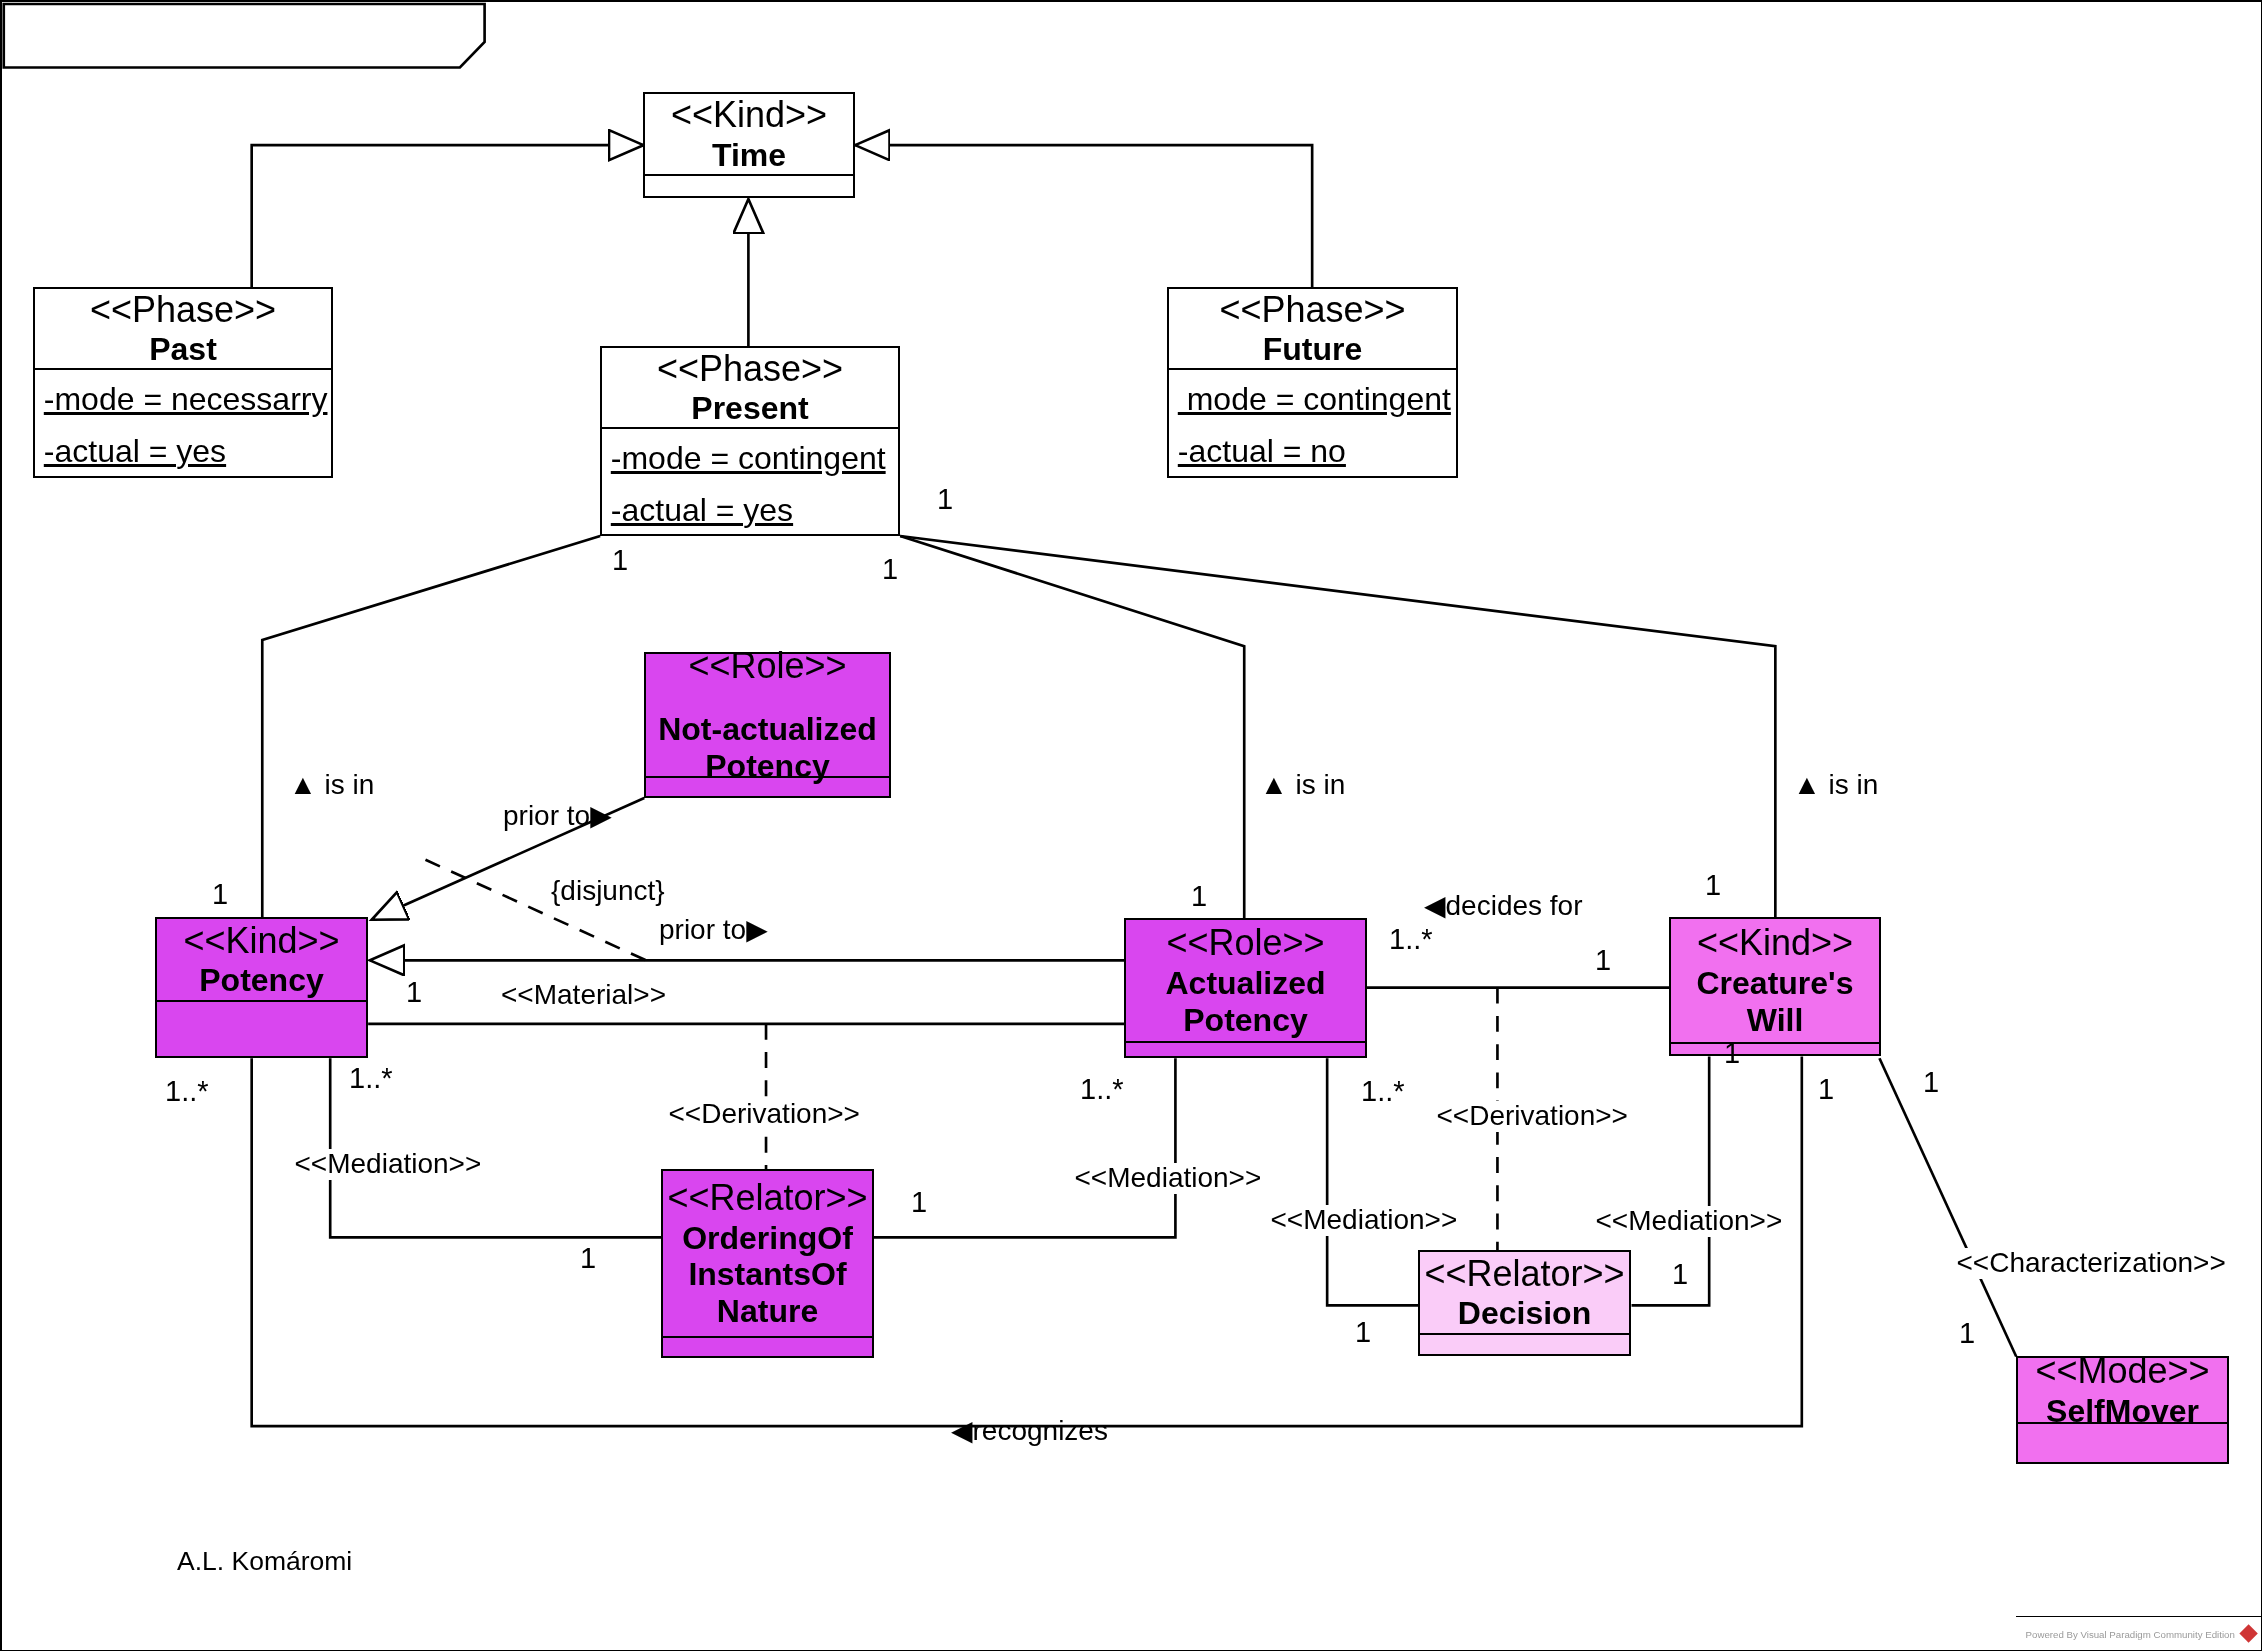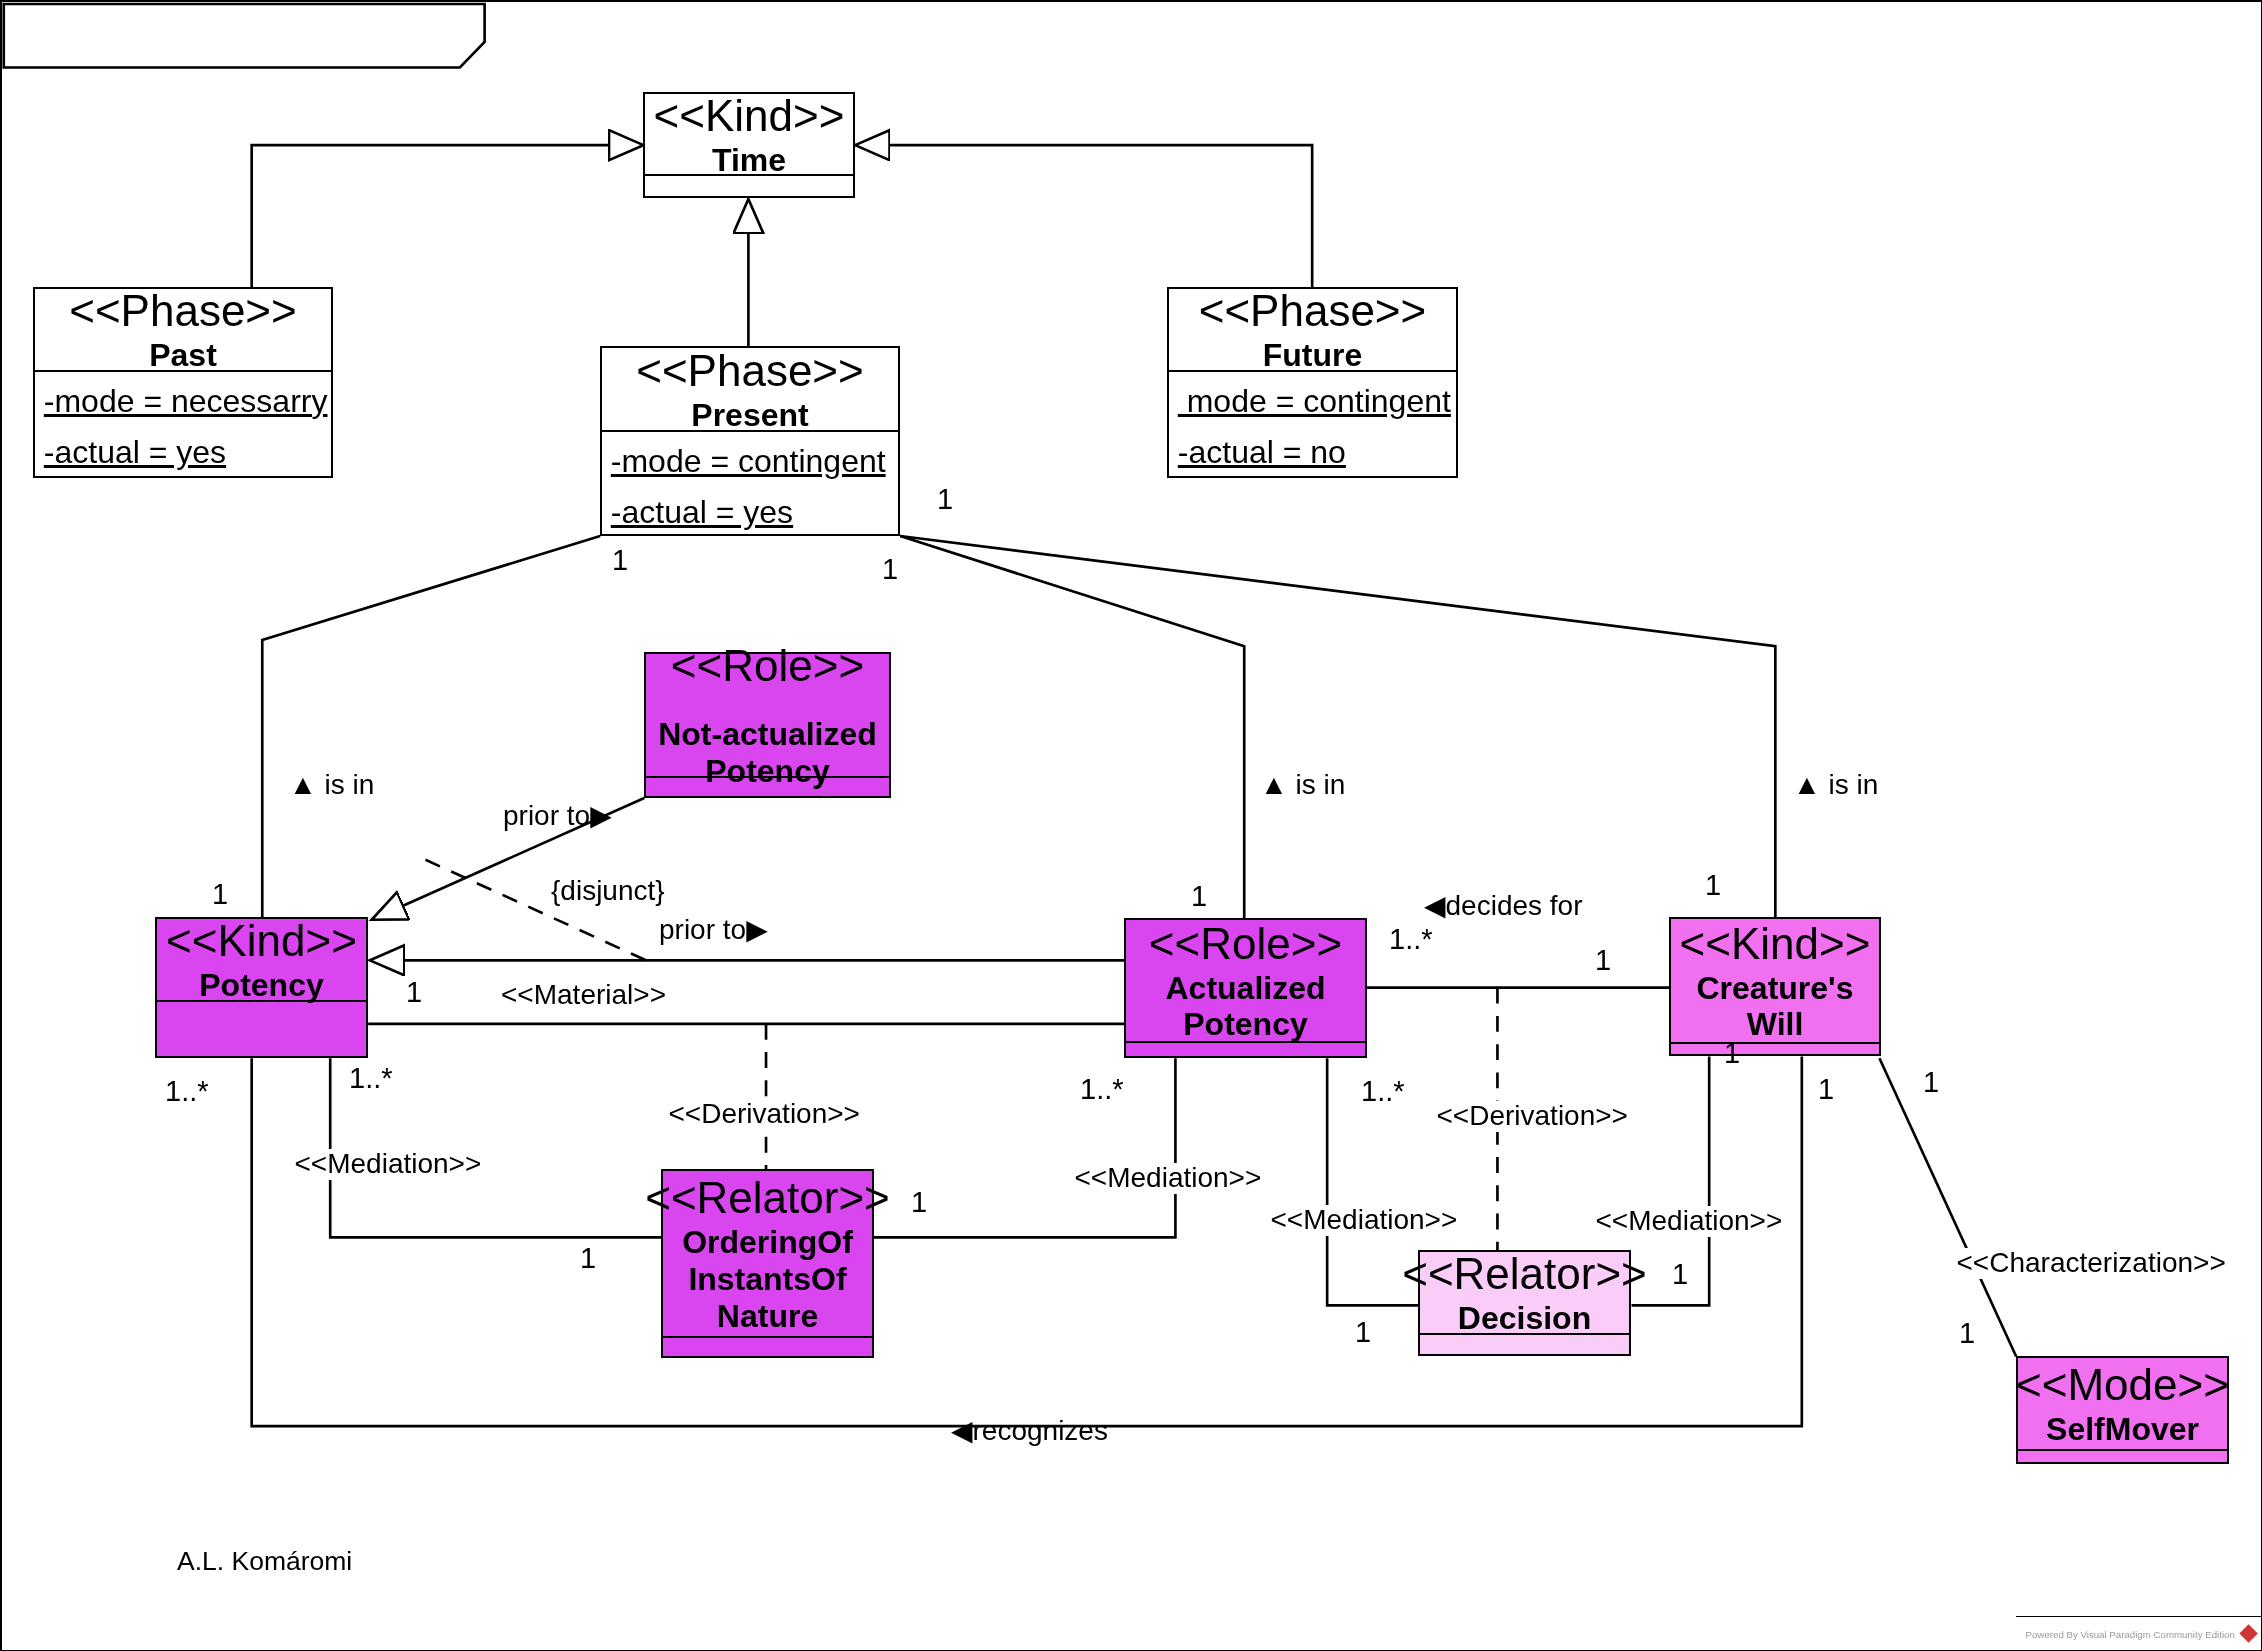--- a/index.html
+++ b/index.html
@@ -4,21 +4,21 @@
 <style>
   html,body{margin:0;padding:0;background:#fff;}
   body{width:2263px;height:1652px;font-family:"Liberation Sans",sans-serif;}
   #canvas{position:relative;width:2263px;height:1652px;box-sizing:border-box;border:2.6px solid #000;background:#fff;overflow:hidden;}
   #wires{position:absolute;left:0;top:0;width:2263px;height:1652px;}
   .uml{position:absolute;border:2.6px solid #000;background:#fff;display:flex;flex-direction:column;box-sizing:border-box;z-index:2;}
   .c-blue{background:#d946ef;}
   .c-magenta{background:#F170EF;}
   .c-pink{background:#FACCF8;}
   .hd{border-bottom:2.6px solid #000;display:flex;flex-direction:column;justify-content:center;align-items:center;box-sizing:border-box;}
-  .st{font-size:44px;line-height:1.18;white-space:nowrap;}
+  .st{font-size:36px;line-height:1.18;white-space:nowrap;}
   .nm{font-size:32px;font-weight:bold;text-align:center;line-height:1.15;}
   .at{flex:1;padding:3.5px 8.8px;font-size:32px;box-sizing:border-box;}
   .attr{text-decoration:underline;line-height:1.62;white-space:pre;}
   .lbl{position:absolute;font-size:28px;color:#000;z-index:3;white-space:nowrap;line-height:1.1;}
   .lbl.bg{background:#fff;padding:0 3.5px;}
   .mult{position:absolute;font-size:29px;color:#000;z-index:4;white-space:nowrap;line-height:1.0;}
   #title-tab-text{position:absolute;left:46px;top:12.4px;font-size:35px;z-index:3;}
   #author{position:absolute;left:175px;top:1544px;font-size:26.5px;z-index:3;}
   #footer{position:absolute;left:2014px;top:1614px;width:246px;height:35px;border-top:1.8px solid #000;display:flex;align-items:center;justify-content:flex-end;gap:7px;padding-right:7px;box-sizing:border-box;z-index:3;}
   #footer .txt{font-size:9.7px;color:#9a9a9a;white-space:nowrap;}
@@ -145,21 +145,21 @@
 
   <div class="uml c-pink" style="left:1416px;top:1248px;width:213px;height:106px;">
     <div class="hd" style="height:83px;">
       <div class="st">&lt;&lt;Relator&gt;&gt;</div>
       <div class="nm">Decision</div>
     </div>
     <div class="at"></div>
   </div>
 
   <div class="uml c-magenta" style="left:2014px;top:1354px;width:213px;height:108px;">
-    <div class="hd" style="height:93px;">
+    <div class="hd" style="height:66px;">
       <div class="st">&lt;&lt;Mode&gt;&gt;</div>
       <div class="nm">SelfMover</div>
     </div>
     <div class="at"></div>
   </div>
 
   <div class="lbl" style="left:501px;top:799px;">prior to▶</div>
   <div class="lbl" style="left:549px;top:874px;">{disjunct}</div>
   <div class="lbl" style="left:657px;top:913px;">prior to▶</div>
   <div class="lbl" style="left:499px;top:978px;">&lt;&lt;Material&gt;&gt;</div>

